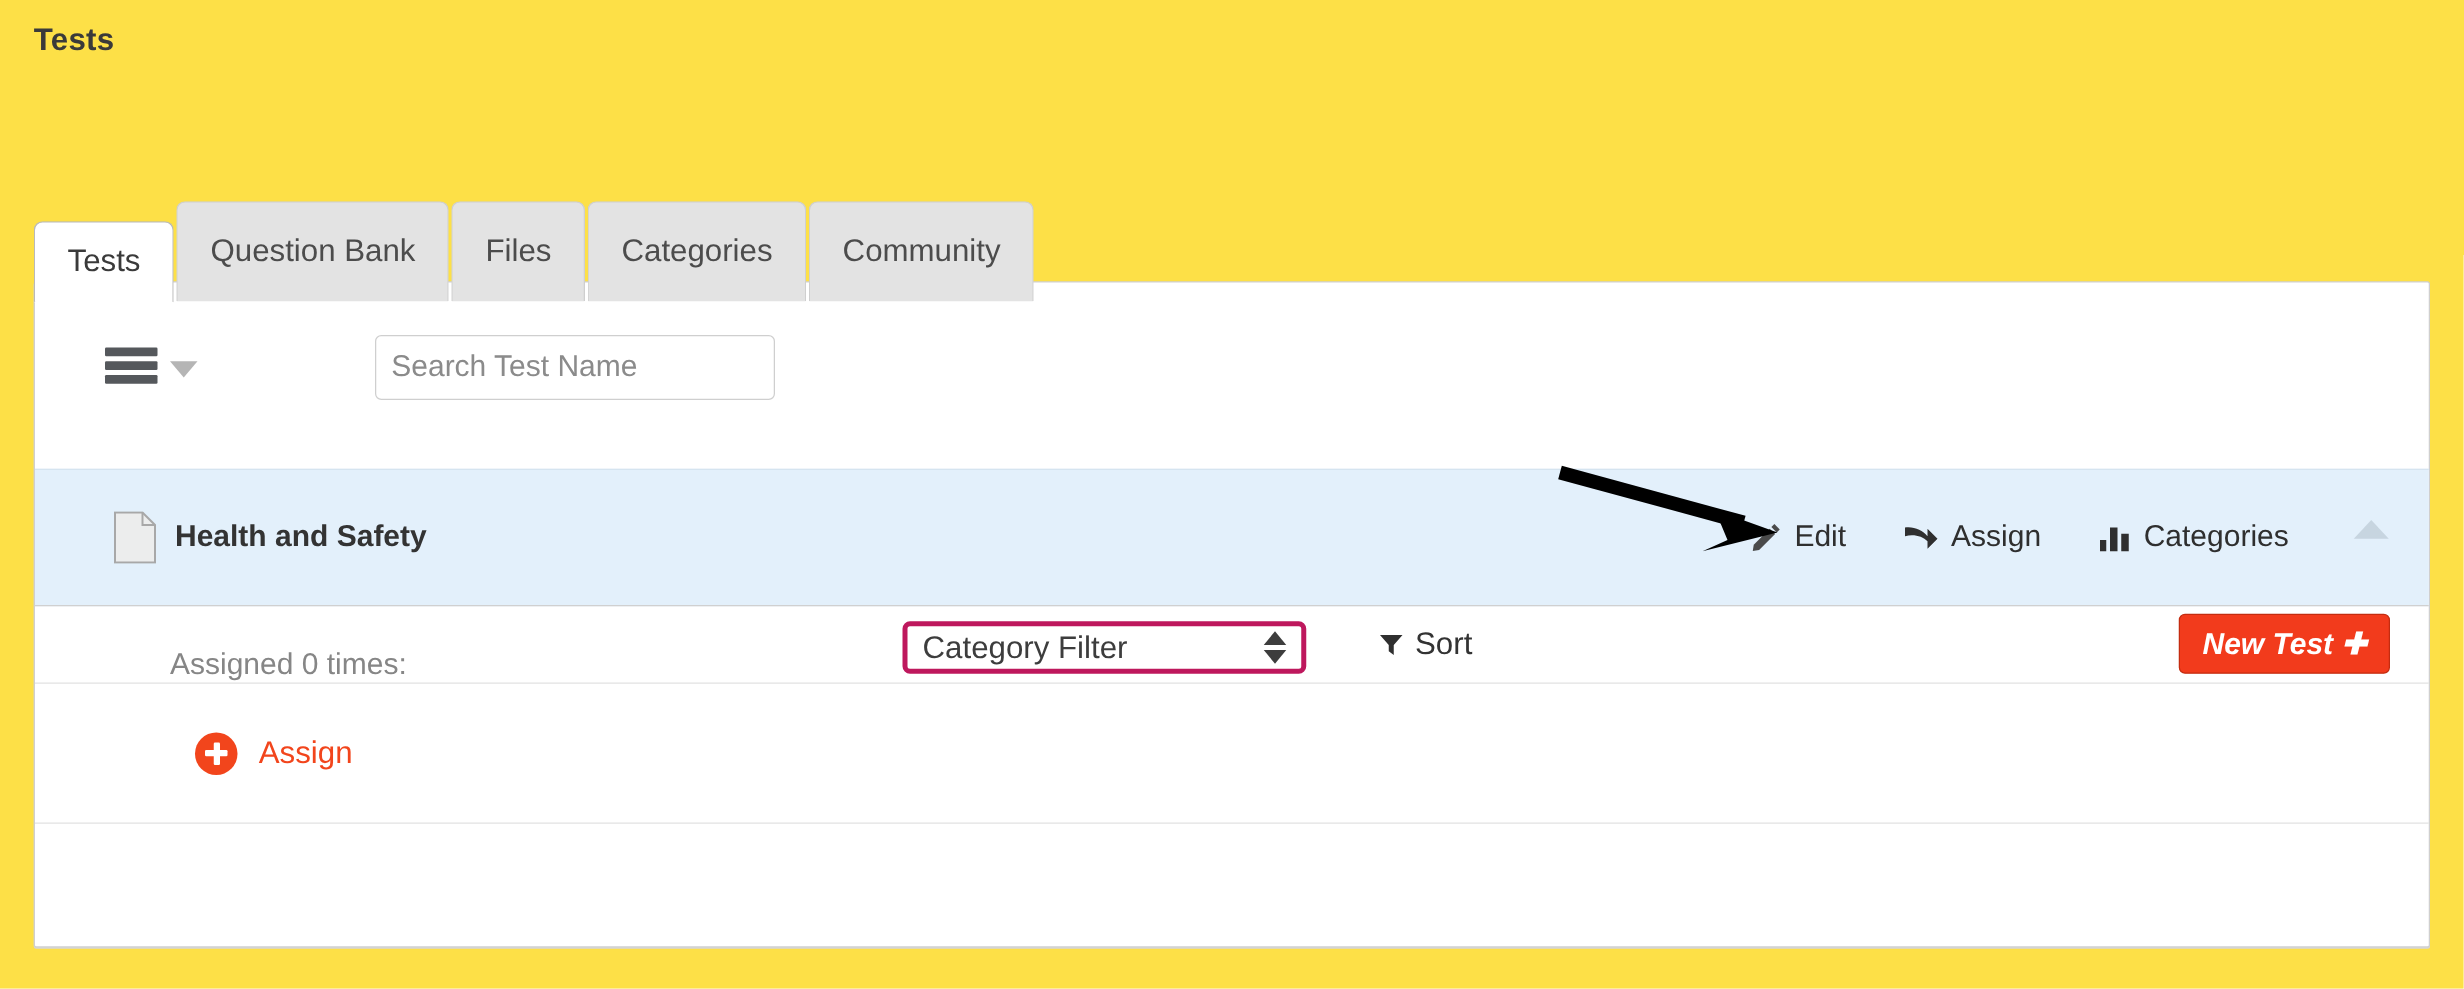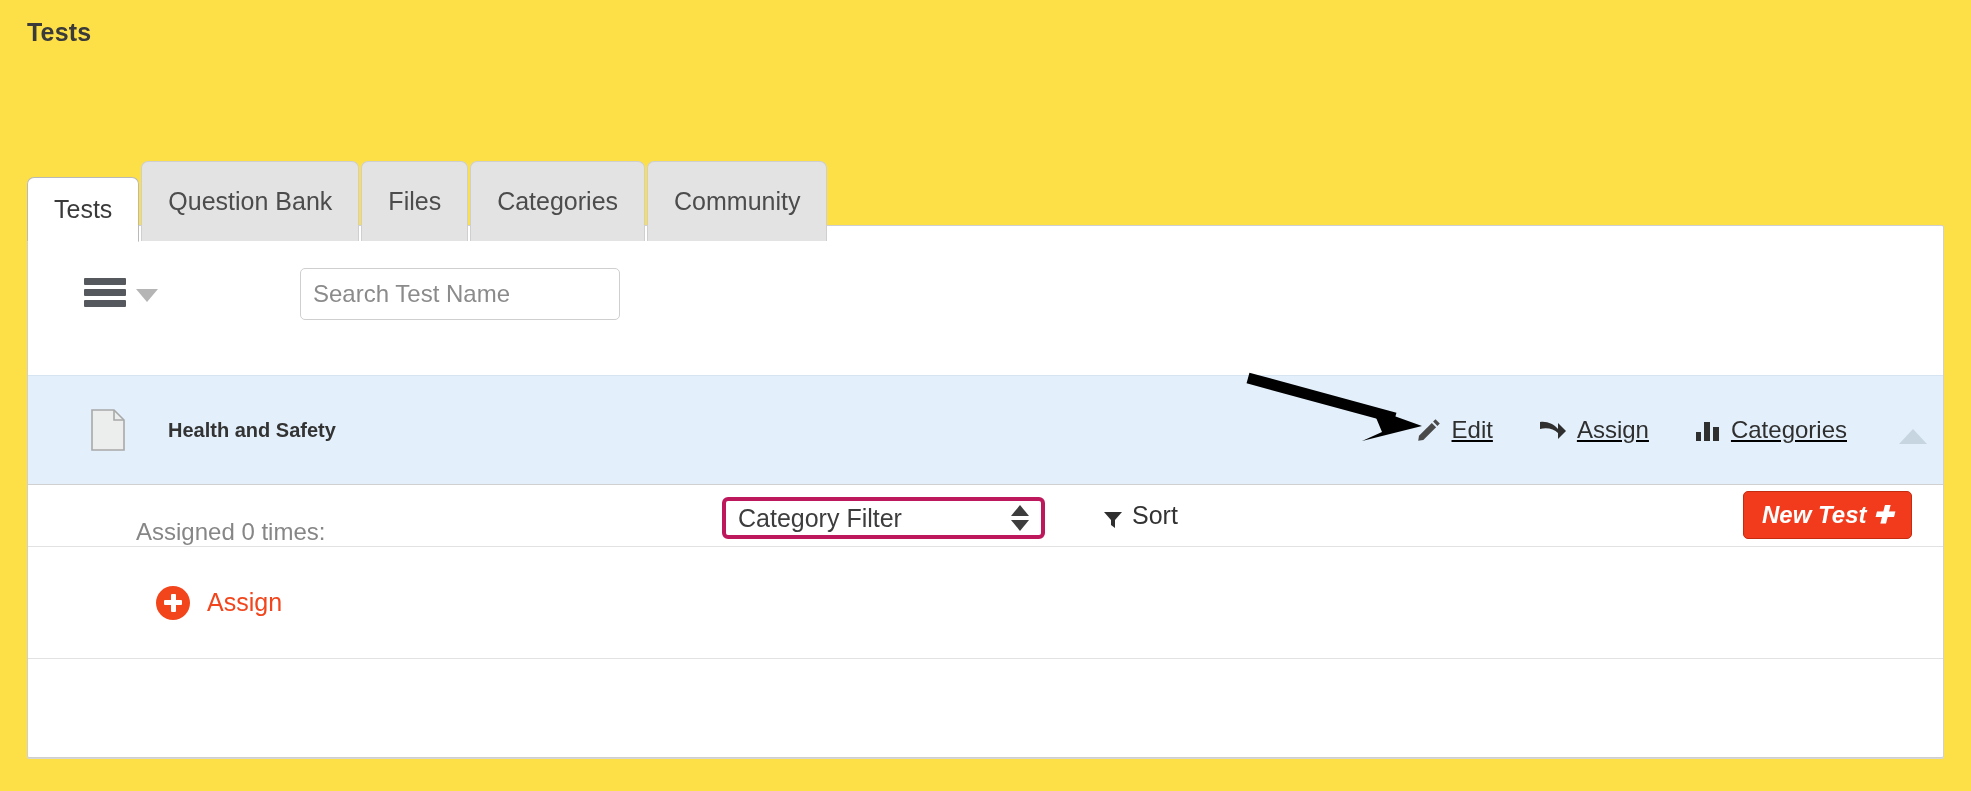--- a/index.html
+++ b/index.html
@@ -167,21 +167,21 @@
     border-left: 9px solid transparent;
     border-right: 9px solid transparent;
     border-top: 11px solid #3d3d3d;
   }
 
   .sort-btn {
     position: absolute;
     left: 1075px;
     top: 275px;
     display: flex;
-    align-items: flex-end;
+    align-items: center;
     gap: 9px;
     font-size: 25px;
     color: #333333;
     cursor: pointer;
   }
   .funnel {
     width: 20px; height: 20px;
     display: block;
   }
 
@@ -217,32 +217,31 @@
     display: flex;
     align-items: center;
   }
   .doc-icon {
     margin-left: 63px;
     width: 34px;
     height: 42px;
     flex: none;
   }
   .test-name {
-    margin-left: 43px;
-    font-size: 20px;
+    margin-left: 15px;
+    font-size: 24px;
     font-weight: bold;
     color: #333333;
   }
   .row-actions {
     margin-left: auto;
     display: flex;
-    align-items: flex-end;
+    align-items: flex-start;
     gap: 0;
-    padding-right: 16px;
-    text-decoration: underline;
+    padding-right: 32px;
   }
   .action {
     display: flex;
     align-items: center;
     gap: 10px;
     font-size: 24px;
     color: #2f2f2f;
     cursor: pointer;
     margin-left: 46px;
   }

